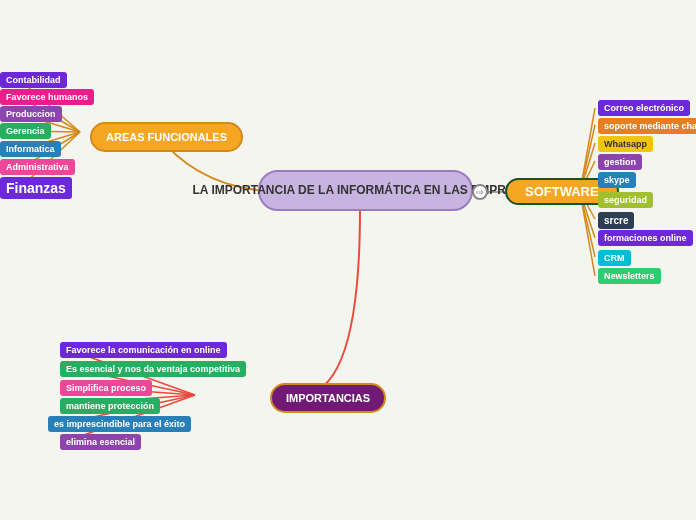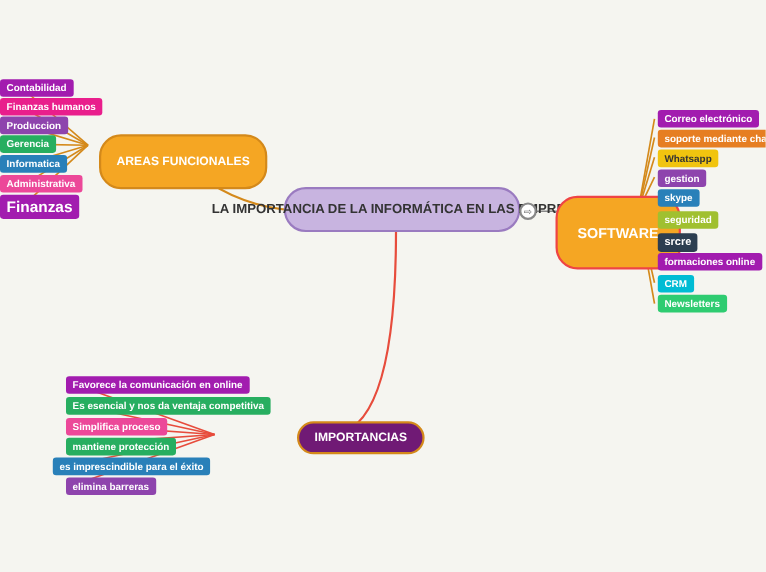--- a/index.html
+++ b/index.html
@@ -35,46 +35,46 @@
       border: 2px solid #9a7bc0;
       border-radius: 20px;
       font-size: 13px;
       color: #333;
       text-align: center;
       padding: 10px 16px;
       line-height: 1.4;
     }
     .node-software {
       background: #f5a623;
-      border: 2px solid #ef4444;
+      border: 2px solid #14532d;
       border-radius: 20px;
       font-size: 13px;
       color: white;
       font-weight: bold;
-      padding: 24px 18px;
+      padding: 4px 18px;
     }
     .node-areas {
       background: #f5a623;
       border: 2px solid #d4891a;
       border-radius: 20px;
       font-size: 11px;
       color: white;
       font-weight: bold;
-      padding: 17px 14px;
+      padding: 7px 14px;
     }
     .node-importancias {
       background: #701a75;
       border: 2px solid #d4891a;
       border-radius: 20px;
       font-size: 11px;
       color: white;
       font-weight: bold;
       padding: 7px 14px;
     }
-    .tag-red { background: #a21caf; color: white; border-radius: 3px; }
+    .tag-red { background: #6d28d9; color: white; border-radius: 3px; }
     .tag-green { background: #27ae60; color: white; border-radius: 3px; }
     .tag-blue { background: #2980b9; color: white; border-radius: 3px; }
     .tag-purple { background: #8e44ad; color: white; border-radius: 3px; }
     .tag-orange { background: #e67e22; color: white; border-radius: 3px; }
     .tag-teal { background: #ec4899; color: white; border-radius: 3px; }
     .tag-darkblue { background: #2c3e50; color: white; border-radius: 3px; }
     .tag-pink { background: #e91e8c; color: white; border-radius: 3px; }
     .tag-yellow { background: #f1c40f; color: #333; border-radius: 3px; }
     .tag-lightgreen { background: #2ecc71; color: white; border-radius: 3px; }
     .tag-olive { background: #a0c030; color: white; border-radius: 3px; }
@@ -146,21 +146,21 @@
 
 <div class="node node-areas" style="left:90px; top:122px;">
   <span>AREAS FUNCIONALES</span>
 </div>
 
 <div class="node node-importancias" style="left:270px; top:383px;">
   <span>IMPORTANCIAS</span>
 </div>
 
 <div class="node tag-red" style="left:0px; top:72px; font-size:9px;">Contabilidad</div>
-<div class="node tag-pink" style="left:0px; top:89px; font-size:9px;">Finanzas humanos</div>
+<div class="node tag-pink" style="left:0px; top:89px; font-size:9px;">Favorece humanos</div>
 <div class="node tag-purple" style="left:0px; top:106px; font-size:9px;">Produccion</div>
 <div class="node tag-green" style="left:0px; top:123px; font-size:9px;">Gerencia</div>
 <div class="node tag-blue" style="left:0px; top:141px; font-size:9px;">Informatica</div>
 <div class="node tag-teal" style="left:0px; top:159px; font-size:9px;">Administrativa</div>
 <div class="node tag-red" style="left:0px; top:177px; font-size:14px;">Finanzas</div>
 
 <div class="node tag-red" style="left:598px; top:100px; font-size:9px;">Correo electrónico</div>
 <div class="node tag-orange" style="left:598px; top:118px; font-size:9px;">soporte mediante chat</div>
 <div class="node tag-yellow" style="left:598px; top:136px; font-size:9px;">Whatsapp</div>
 <div class="node tag-purple" style="left:598px; top:154px; font-size:9px;">gestion</div>
@@ -169,13 +169,13 @@
 <div class="node tag-darkblue" style="left:598px; top:212px; font-size:10px;">srcre</div>
 <div class="node tag-red" style="left:598px; top:230px; font-size:9px;">formaciones online</div>
 <div class="node tag-cyan" style="left:598px; top:250px; font-size:9px;">CRM</div>
 <div class="node tag-lightgreen" style="left:598px; top:268px; font-size:9px;">Newsletters</div>
 
 <div class="node tag-red" style="left:60px; top:342px; font-size:9px;">Favorece la comunicación en online</div>
 <div class="node tag-green" style="left:60px; top:361px; font-size:9px;">Es esencial y nos da ventaja competitiva</div>
 <div class="node tag-teal" style="left:60px; top:380px; font-size:9px;">Simplifica proceso</div>
 <div class="node tag-green" style="left:60px; top:398px; font-size:9px;">mantiene protección</div>
 <div class="node tag-blue" style="left:48px; top:416px; font-size:9px;text-align:center;">es imprescindible para el éxito</div>
-<div class="node tag-purple" style="left:60px; top:434px; font-size:9px;">elimina barreras</div>
+<div class="node tag-purple" style="left:60px; top:434px; font-size:9px;">elimina esencial</div>
 
 </body></html>

